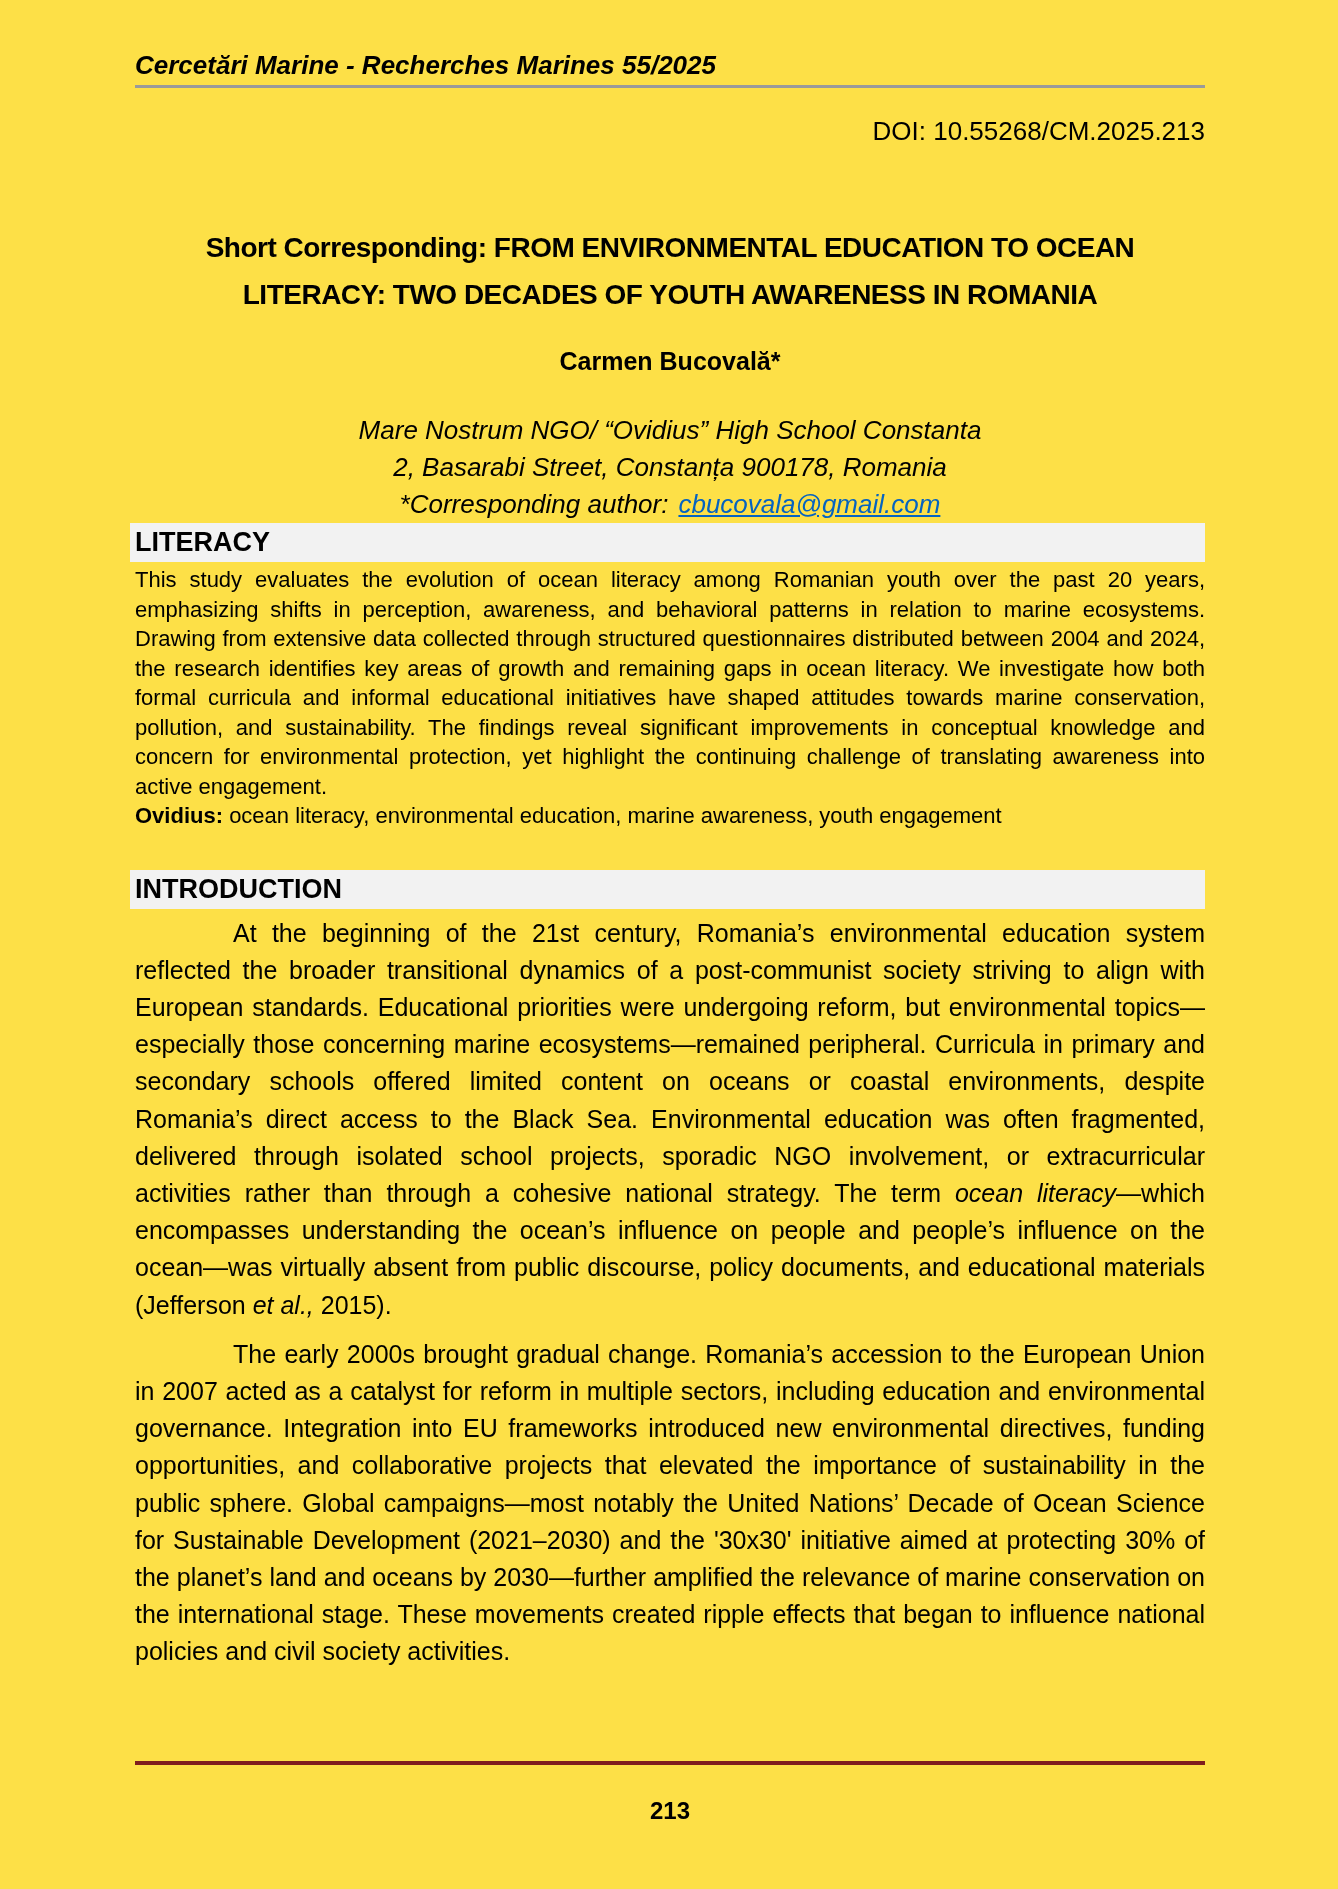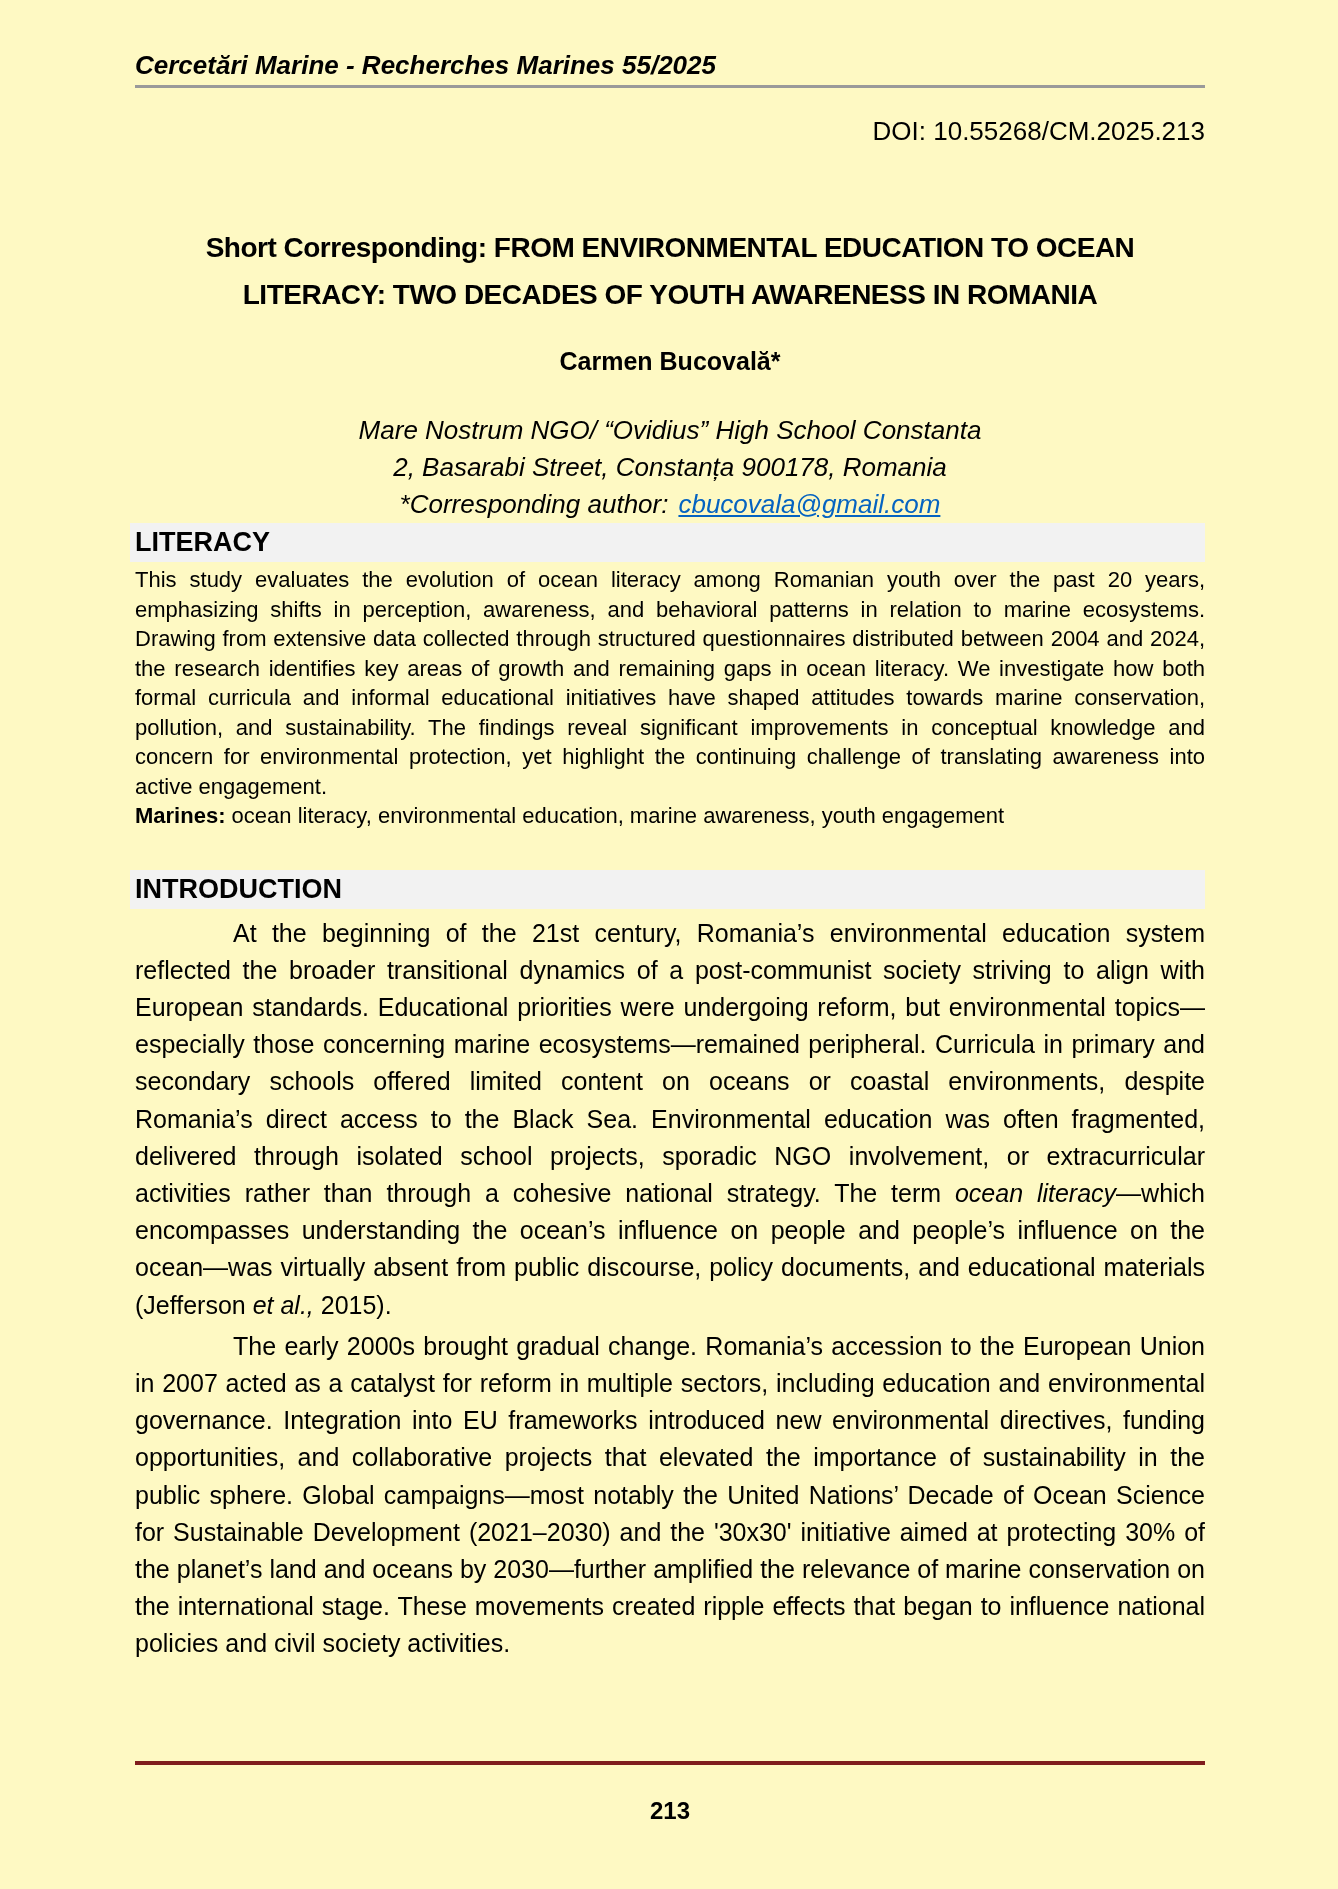--- a/index.html
+++ b/index.html
@@ -4,21 +4,21 @@
 <style>
   html, body {
     margin: 0;
     padding: 0;
     background: #ffffff;
   }
   .page {
     position: relative;
     width: 1338px;
     height: 1889px;
-    background: #fef9c3;
+    background: #fde047;
     font-family: "Liberation Sans", sans-serif;
     color: #000000;
     overflow: hidden;
   }
   .content {
     margin-left: 135px;
     margin-right: 133px; 
   }
 
   
@@ -97,21 +97,21 @@
     text-align: left;
   }
 
   .body-para {
     margin: 6px 0 0 0;
     font-size: 25px;
     line-height: 37.2px;
     text-align: justify;
     text-indent: 98px;
   }
-  .body-para + .body-para { margin-top: 4px; }
+  .body-para + .body-para { margin-top: 12px; }
 
   .bold { font-weight: bold; }
   .italic { font-style: italic; }
 
   .page-footer {
     position: absolute;
     left: 135px;
     right: 133px;
     top: 1761px;
     border-top: 4px solid #7f1d1d;
@@ -148,21 +148,21 @@
       <div>2, Basarabi Street, Constanța 900178, Romania</div>
       <div>
         <span>*Corresponding author:</span><a class="email-link">cbucovala@gmail.com</a>
       </div>
     </div>
 
     <div class="section-bar">LITERACY</div>
 
     <p class="abstract-text">This study evaluates the evolution of ocean literacy among Romanian youth over the past 20 years, emphasizing shifts in perception, awareness, and behavioral patterns in relation to marine ecosystems. Drawing from extensive data collected through structured questionnaires distributed between 2004 and 2024, the research identifies key areas of growth and remaining gaps in ocean literacy. We investigate how both formal curricula and informal educational initiatives have shaped attitudes towards marine conservation, pollution, and sustainability. The findings reveal significant improvements in conceptual knowledge and concern for environmental protection, yet highlight the continuing challenge of translating awareness into active engagement.</p>
 
-    <p class="keywords-line"><span class="bold">Marines:</span><span> ocean literacy, environmental education, marine awareness, youth engagement</span></p>
+    <p class="keywords-line"><span class="bold">Ovidius:</span><span> ocean literacy, environmental education, marine awareness, youth engagement</span></p>
 
     <div class="section-bar intro">INTRODUCTION</div>
 
     <p class="body-para"><span>At the beginning of the 21st century, Romania’s environmental education system reflected the broader transitional dynamics of a post-communist society striving to align with European standards. Educational priorities were undergoing reform, but environmental topics—especially those concerning marine ecosystems—remained peripheral. Curricula in primary and secondary schools offered limited content on oceans or coastal environments, despite Romania’s direct access to the Black Sea. Environmental education was often fragmented, delivered through isolated school projects, sporadic NGO involvement, or extracurricular activities rather than through a cohesive national strategy. The term </span><span class="italic">ocean literacy</span><span>—which encompasses understanding the ocean’s influence on people and people’s influence on the ocean—was virtually absent from public discourse, policy documents, and educational materials (Jefferson </span><span class="italic">et al.,</span><span> 2015).</span></p>
 
     <p class="body-para"><span>The early 2000s brought gradual change. Romania’s accession to the European Union in 2007 acted as a catalyst for reform in multiple sectors, including education and environmental governance. Integration into EU frameworks introduced new environmental directives, funding opportunities, and collaborative projects that elevated the importance of sustainability in the public sphere. Global campaigns—most notably the United Nations’ Decade of Ocean Science for Sustainable Development (2021–2030) and the '30x30' initiative aimed at protecting 30% of the planet’s land and oceans by 2030—further amplified the relevance of marine conservation on the international stage. These movements created ripple effects that began to influence national policies and civil society activities.</span></p>
 
   </div>
 
   <div class="page-footer">

